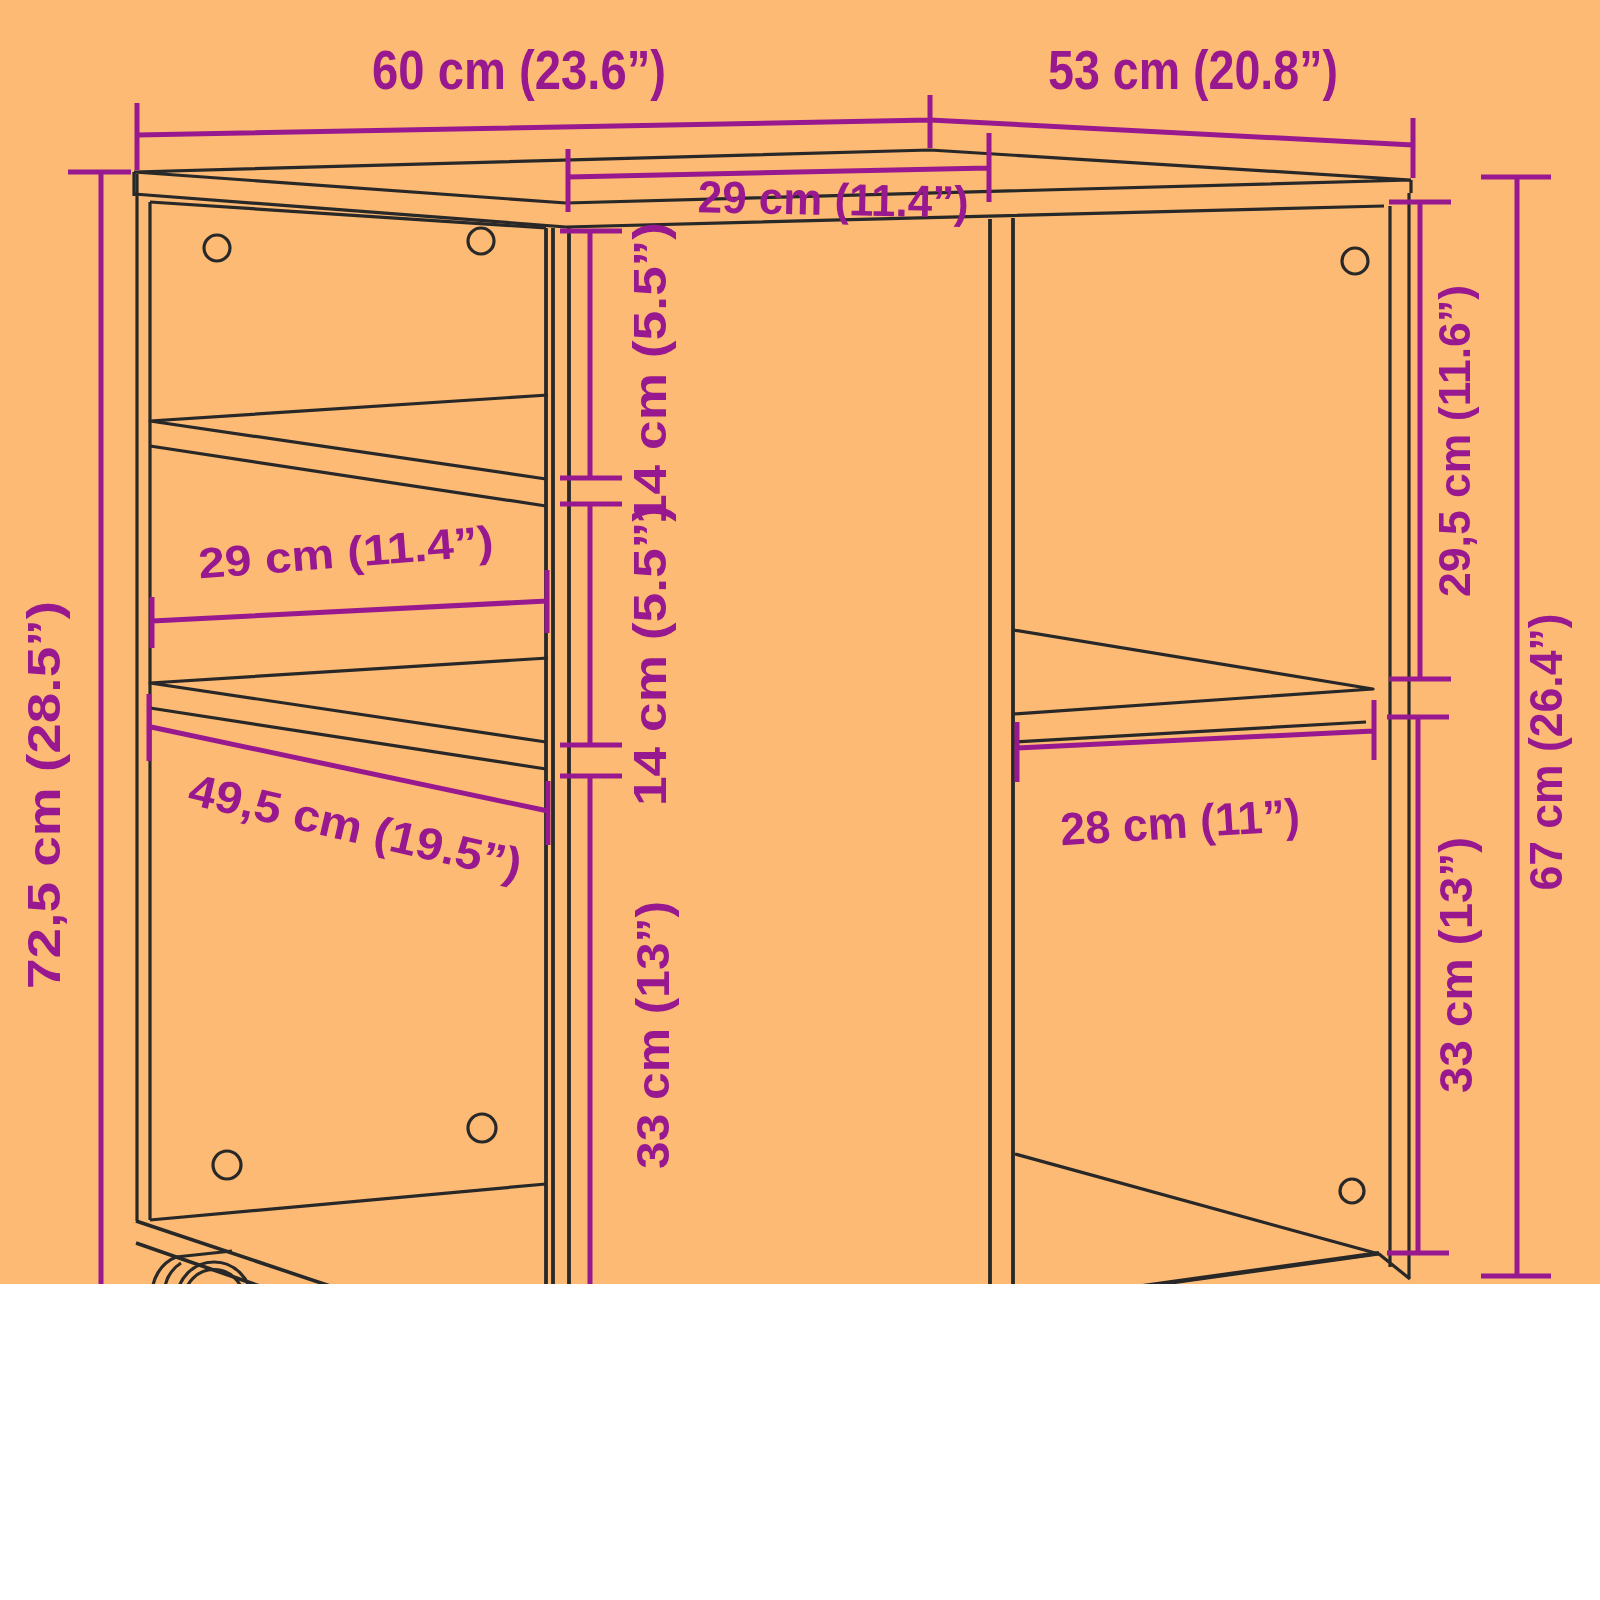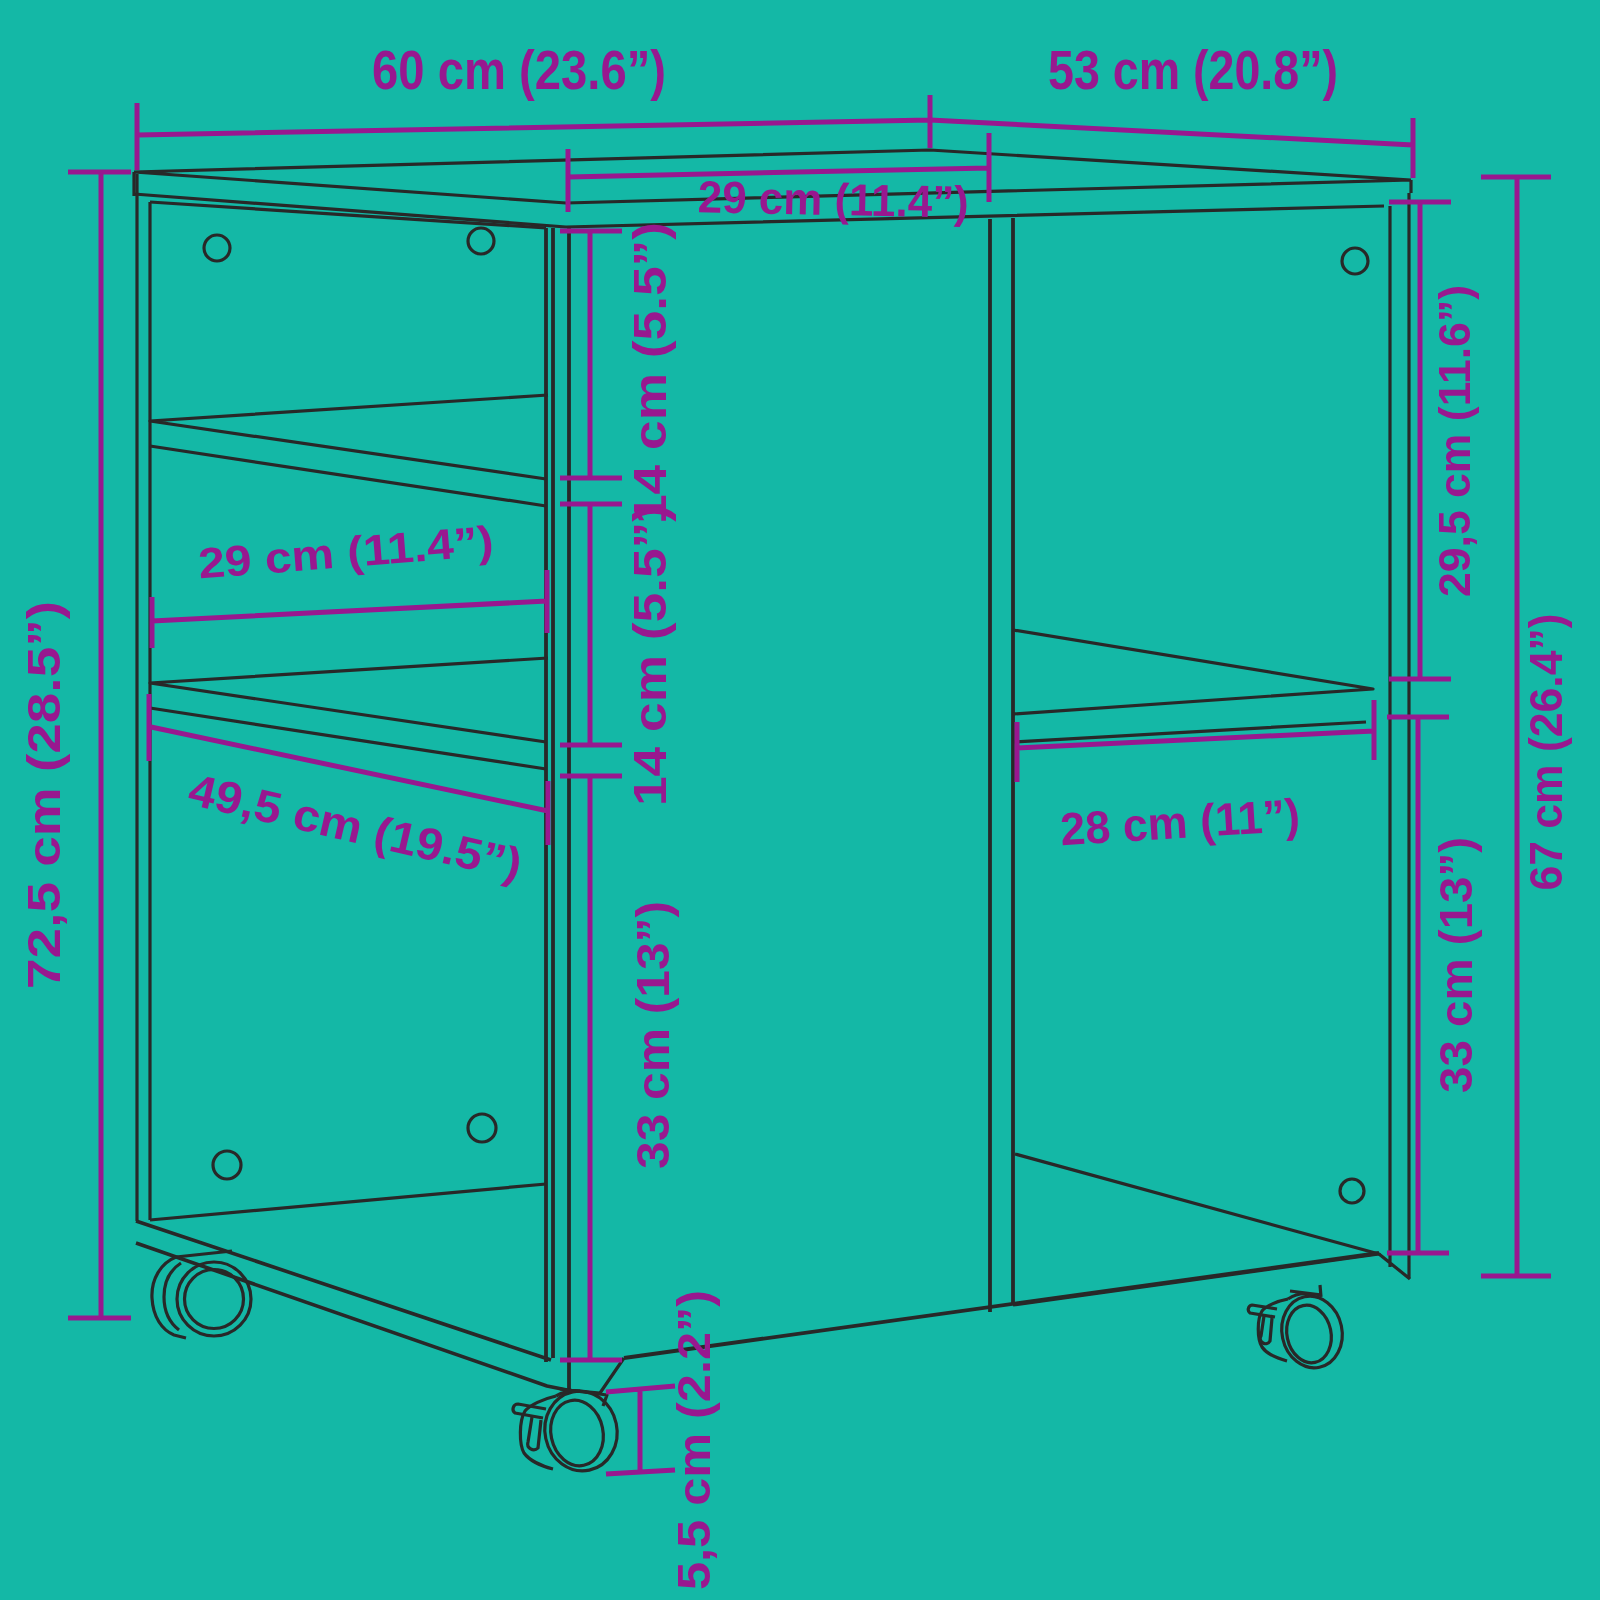--- a/index.html
+++ b/index.html
@@ -1,16 +1,16 @@
 <!DOCTYPE html>
 <html><head>
 <meta charset="utf-8">
 <style>
   html,body{margin:0;padding:0;background:#ffffff;}
-  .wrap{width:1600px;height:1600px;position:relative;background:#14b8a6;}
+  .wrap{width:1600px;height:1284px;position:relative;background:#fdba74;}
   text{font-family:"Liberation Sans", sans-serif;font-weight:bold;fill:#98188f;}
 </style>
 </head>
 <body>
 
 <div class="wrap">
 <svg width="1600" height="1600" viewBox="0 0 1600 1600" xmlns="http://www.w3.org/2000/svg">
   <g fill="none" stroke="#282828" stroke-width="3.2" stroke-linejoin="round">
 
     <g>

